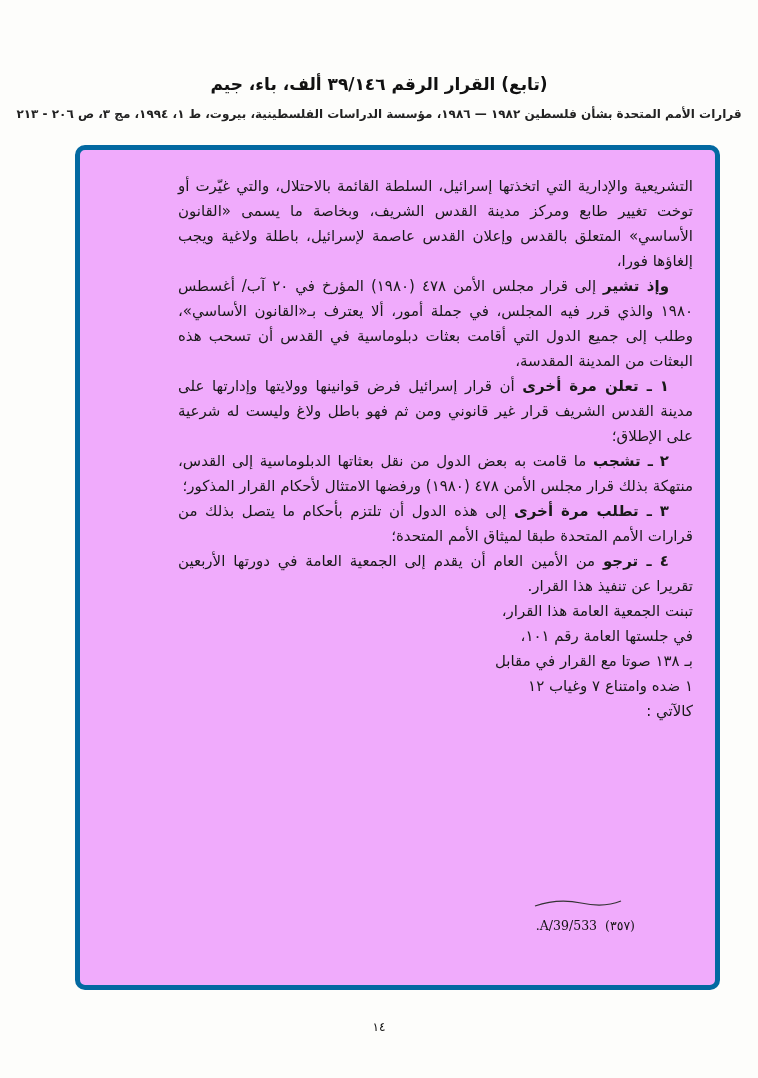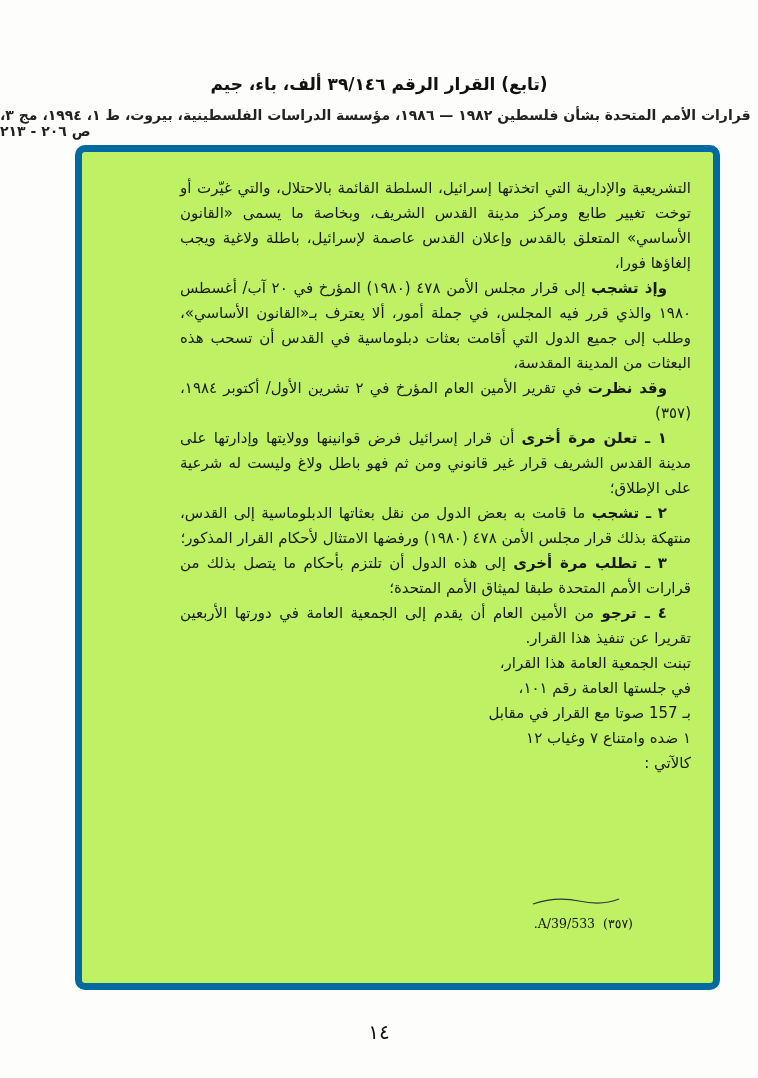--- a/index.html
+++ b/index.html
@@ -15,28 +15,28 @@
     position:absolute; inset:0; background:#fdfdfb;
   }
   .header-title {
     position:absolute; top:74px; left:0; right:0;
     text-align:center; direction:rtl;
     font-weight:bold; font-size:17px; letter-spacing:0.2px;
     color:#111;
   }
   .header-source {
     position:absolute; top:107px; left:0; right:0;
-    text-align:left; direction:rtl;
-    font-weight:bold; font-size:14px; color:#222;
+    text-align:center; direction:rtl;
+    font-weight:bold; font-size:12px; color:#222;
   }
   .green-box {
     position:absolute; left:75px; top:145px;
     width:645px; height:845px;
-    border:7px solid #0369a1; border-radius:10px;
-    background:#bef264;
+    border:5px solid #0369a1; border-radius:10px;
+    background:#f0abfc;
   }
   .text-area {
     position:absolute; top:0; left:0; right:0;
     padding:24px 22px 0 98px;
     direction:rtl;
     font-size:15px; line-height:25px;
     text-align:justify;
     color:#191919;
   }
   .text-area p { margin:0; }
@@ -49,53 +49,52 @@
     width:90px; height:12px;
   }
   .footnote {
     position:absolute; bottom:52px; right:80px;
     direction:rtl; font-size:12.5px;
     font-family:"DejaVu Serif", serif; color:#111;text-align:right;
   }
   .footnote .num { margin-left:8px; }
   .page-number {
     position:absolute; top:1020px; left:0; right:0;
-    text-align:center; font-size:20px; color:#111;
+    text-align:center; font-size:12px; color:#111;
   }
 </style>
 </head>
 <body>
 
 <div class="page">
 
   <div class="header-title">(تابع) القرار الرقم ٣٩/١٤٦ ألف، باء، جيم</div>
   <div class="header-source">قرارات الأمم المتحدة بشأن فلسطين ١٩٨٢ — ١٩٨٦، مؤسسة الدراسات الفلسطينية، بيروت، ط ١، ١٩٩٤، مج ٣، ص ٢٠٦ - ٢١٣</div>
 
   <div class="green-box">
 
     <div class="text-area">
 
       <p><span class="lead"></span><span>التشريعية والإدارية التي اتخذتها إسرائيل، السلطة القائمة بالاحتلال، والتي غيّرت أو توخت تغيير طابع ومركز مدينة القدس الشريف، وبخاصة ما يسمى «القانون الأساسي» المتعلق بالقدس وإعلان القدس عاصمة لإسرائيل، باطلة ولاغية ويجب إلغاؤها فورا،</span></p>
 
-      <p class="indent"><span class="lead">وإذ تشجب</span><span> إلى قرار مجلس الأمن ٤٧٨ (١٩٨٠) المؤرخ في ٢٠ آب/ أغسطس ١٩٨٠ والذي قرر فيه المجلس، في جملة أمور، ألا يعترف بـ«القانون الأساسي»، وطلب إلى جميع الدول التي أقامت بعثات دبلوماسية في القدس أن تسحب هذه البعثات من المدينة المقدسة،</span></p>
+      <p class="indent"><span class="lead">وإذ تشير</span><span> إلى قرار مجلس الأمن ٤٧٨ (١٩٨٠) المؤرخ في ٢٠ آب/ أغسطس ١٩٨٠ والذي قرر فيه المجلس، في جملة أمور، ألا يعترف بـ«القانون الأساسي»، وطلب إلى جميع الدول التي أقامت بعثات دبلوماسية في القدس أن تسحب هذه البعثات من المدينة المقدسة،</span></p>
 
-      <p class="indent"><span class="lead">وقد نظرت</span><span> في تقرير الأمين العام المؤرخ في ٢ تشرين الأول/ أكتوبر ١٩٨٤، (٣٥٧)</span></p>
 
       <p class="indent"><span class="lead">١ ـ تعلن مرة أخرى</span><span> أن قرار إسرائيل فرض قوانينها وولايتها وإدارتها على مدينة القدس الشريف قرار غير قانوني ومن ثم فهو باطل ولاغ وليست له شرعية على الإطلاق؛</span></p>
 
       <p class="indent"><span class="lead">٢ ـ تشجب</span><span> ما قامت به بعض الدول من نقل بعثاتها الدبلوماسية إلى القدس، منتهكة بذلك قرار مجلس الأمن ٤٧٨ (١٩٨٠) ورفضها الامتثال لأحكام القرار المذكور؛</span></p>
 
       <p class="indent"><span class="lead">٣ ـ تطلب مرة أخرى</span><span> إلى هذه الدول أن تلتزم بأحكام ما يتصل بذلك من قرارات الأمم المتحدة طبقا لميثاق الأمم المتحدة؛</span></p>
 
       <p class="indent"><span class="lead">٤ ـ ترجو</span><span> من الأمين العام أن يقدم إلى الجمعية العامة في دورتها الأربعين تقريرا عن تنفيذ هذا القرار.</span></p>
 
       <div class="vote-block">
         <div>تبنت الجمعية العامة هذا القرار،</div>
         <div>في جلستها العامة رقم ١٠١،</div>
-        <div>بـ 157 صوتا مع القرار في مقابل</div>
+        <div>بـ ١٣٨ صوتا مع القرار في مقابل</div>
         <div>١ ضده وامتناع ٧ وغياب ١٢</div>
         <div>كالآتي :</div>
       </div>
 
 
     </div>
 
     <svg class="footnote-mark" viewBox="0 0 90 12" xmlns="http://www.w3.org/2000/svg">
       <path d="M2 9 Q 25 1, 48 6 T 88 4" stroke="#333" stroke-width="1.2" fill="none"></path>
     </svg>

